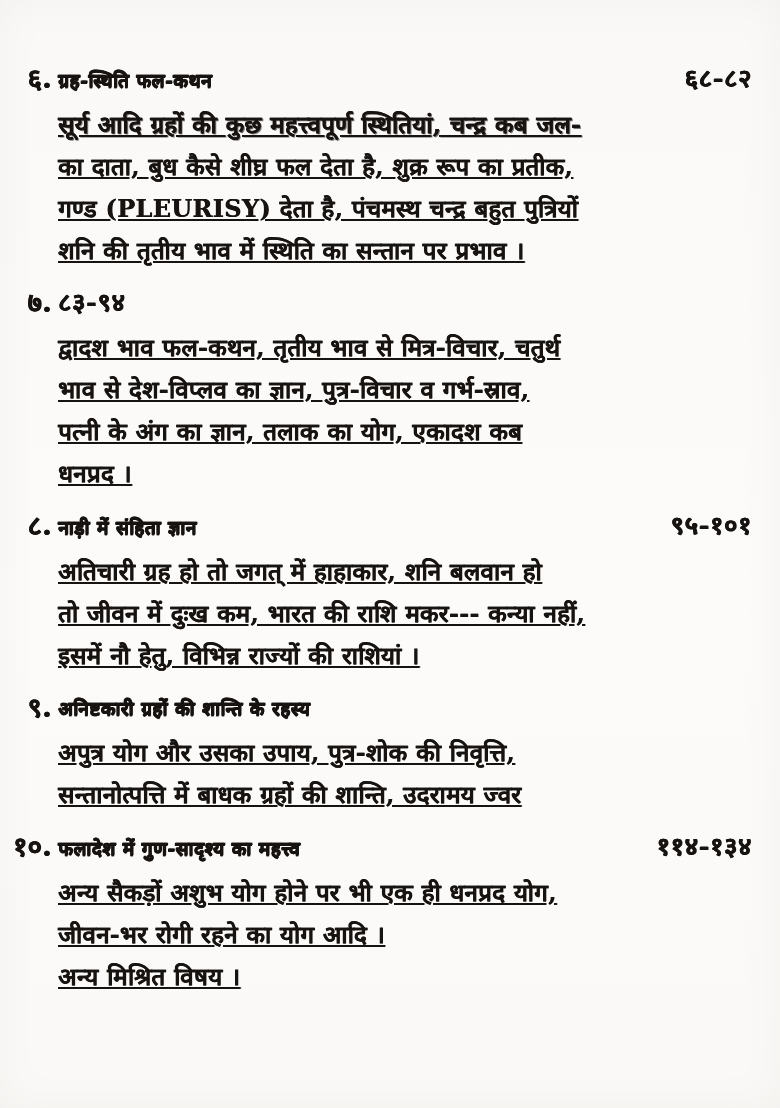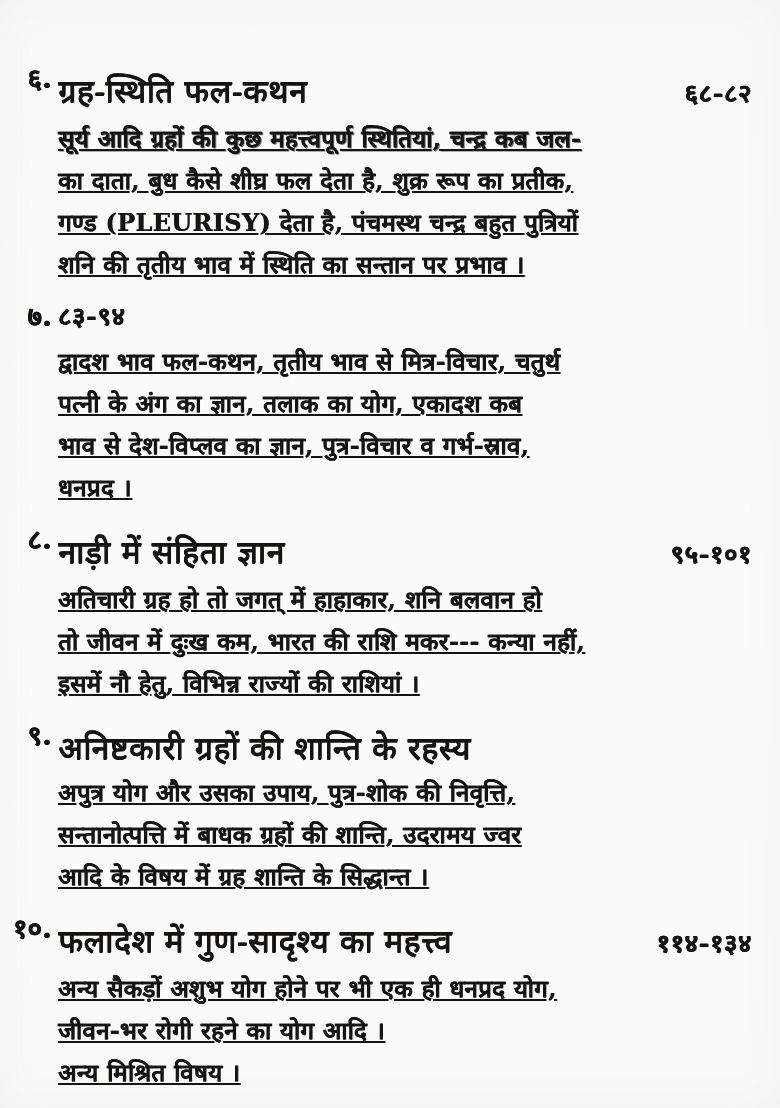--- a/index.html
+++ b/index.html
@@ -43,27 +43,26 @@
     top: 0;
     width: 52px;
     text-align: right;
     font-size: 27px;
     font-weight: 700;
     line-height: 38px;
     letter-spacing: 0.5px;
     text-shadow: 0.7px 0 0 currentColor, 0 0.4px 0 currentColor;
   }
   .entry-title {
-    font-size: 32px;
-    font-weight: 400;
+    font-size: 19px;
+    font-weight: 700;
     line-height: 38px;
     letter-spacing: 0.5px;
     
     text-shadow: 0.9px 0 0 currentColor, 0 0.5px 0 currentColor, 0.5px 0.5px 0 currentColor;
-    margin-top: 12px;
   }
   .entry-pages {
     font-size: 25px;
     font-weight: 700;
     line-height: 38px;
     white-space: nowrap;
     letter-spacing: 1px;
     text-shadow: 0.8px 0 0 currentColor, 0 0.4px 0 currentColor;
   }
   .entry-body {
@@ -102,22 +101,22 @@
         </div>
   </section>
 
   <section class="entry">
     <span class="entry-num">७.</span>
     <div class="entry-header">
       <span class="entry-pages">८३-९४</span>
     </div>
     <div class="entry-body">
           <div class="entry-line">द्वादश भाव फल-कथन, तृतीय भाव से मित्र-विचार,  चतुर्थ</div>
+          <div class="entry-line">भाव से देश-विप्लव का  ज्ञान,  पुत्र-विचार  व  गर्भ-स्राव,</div>
           <div class="entry-line">पत्नी  के  अंग  का  ज्ञान,  तलाक  का योग, एकादश कब</div>
-          <div class="entry-line">भाव से देश-विप्लव का  ज्ञान,  पुत्र-विचार  व  गर्भ-स्राव,</div>
           <div class="entry-line">धनप्रद ।</div>
         </div>
   </section>
 
   <section class="entry">
     <span class="entry-num">८.</span>
     <div class="entry-header">
       <span class="entry-title">नाड़ी में संहिता ज्ञान</span>
       <span class="entry-pages">९५-१०१</span>
     </div>
@@ -129,21 +128,20 @@
   </section>
 
   <section class="entry">
     <span class="entry-num">९.</span>
     <div class="entry-header">
       <span class="entry-title">अनिष्टकारी ग्रहों की शान्ति के रहस्य</span>
     </div>
     <div class="entry-body">
           <div class="entry-line">अपुत्र योग और  उसका  उपाय,  पुत्र-शोक  की  निवृत्ति,</div>
           <div class="entry-line">सन्तानोत्पत्ति में बाधक ग्रहों  की  शान्ति,  उदरामय  ज्वर</div>
-          <div class="entry-line">आदि के विषय में ग्रह शान्ति के सिद्धान्त ।</div>
         </div>
   </section>
 
   <section class="entry">
     <span class="entry-num">१०.</span>
     <div class="entry-header">
       <span class="entry-title">फलादेश में गुण-सादृश्य का महत्त्व</span>
       <span class="entry-pages">११४-१३४</span>
     </div>
     <div class="entry-body">

